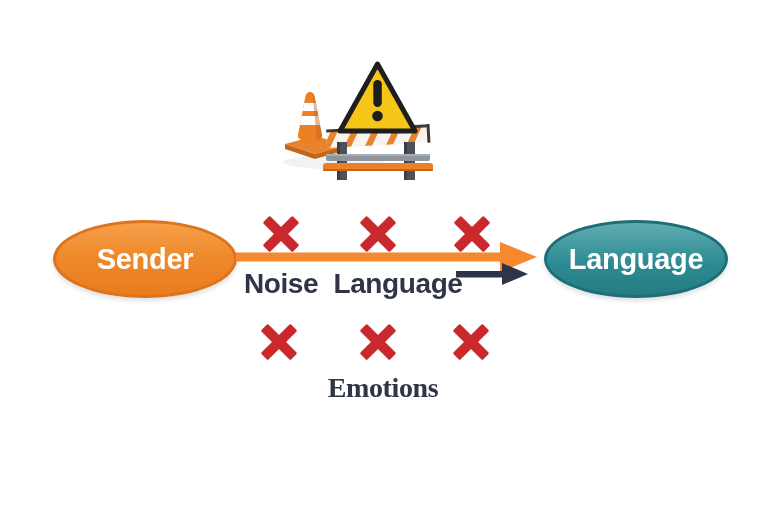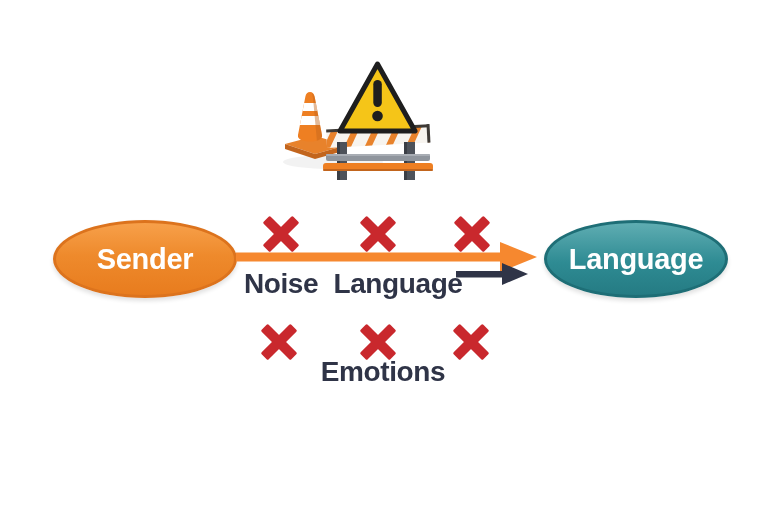--- a/index.html
+++ b/index.html
@@ -54,21 +54,21 @@
   .barrier-label{
     position:absolute;
     transform:translateX(-50%);
     color:#2f3447;
     font-size:28px;font-weight:bold;
     letter-spacing:-0.4px;
     white-space:nowrap;
   }
   .lbl-noise{left:281px;top:268px;}
   .lbl-language{left:390px;top:268px;margin-left:8px;}
-  .lbl-emotions{left:383px;top:356px;}
+  .lbl-emotions{left:383px;top:372px;font-family:Liberation Serif, serif;}
   
   .warning-illustration{position:absolute;left:283px;top:42px;}
 </style>
 </head>
 <body>
 
 <div class="canvas">
 
   <svg class="warning-illustration" width="170" height="150" viewBox="0 0 170 150">
     <defs>

